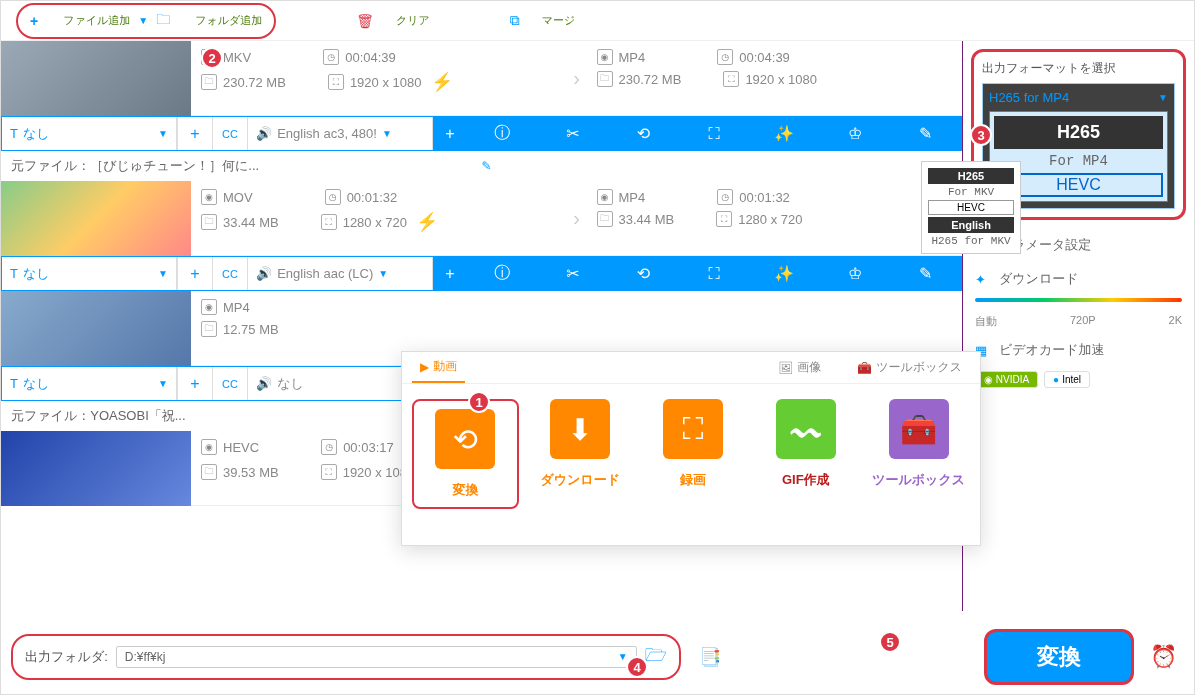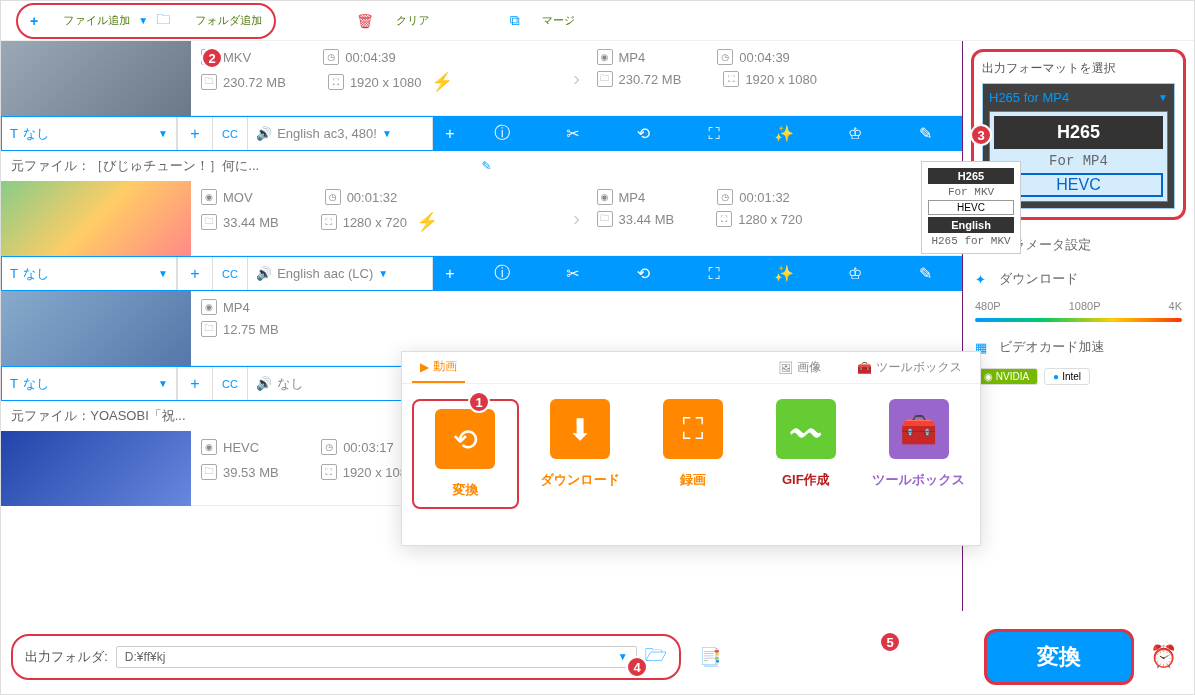--- a/index.html
+++ b/index.html
@@ -369,26 +369,26 @@
       </div>
 
       <div class="side-item">
           <span class="side-icon">⚙</span>
           <span>パラメータ設定</span>
         </div>
       <div class="side-item">
           <span class="side-icon">✦</span>
           <span>ダウンロード</span>
         </div>
+      <div class="quality-bar"></div>
       <div class="quality-row">
-          <span>480P</span>
-          <span>1080P</span>
-          <span>4K</span>
-        </div>
-      <div class="quality-bar"></div>
+          <span>自動</span>
+          <span>720P</span>
+          <span>2K</span>
+        </div>
       <div class="side-item">
           <span class="side-icon">▦</span>
           <span>ビデオカード加速</span>
         </div>
       <div class="hw-row">
         <div class="hw-badge nvidia">◉ <span>NVIDIA</span></div>
         <div class="hw-badge">
             <span style="color:#0099ff">●</span> 
             <span>Intel</span>
           </div>

